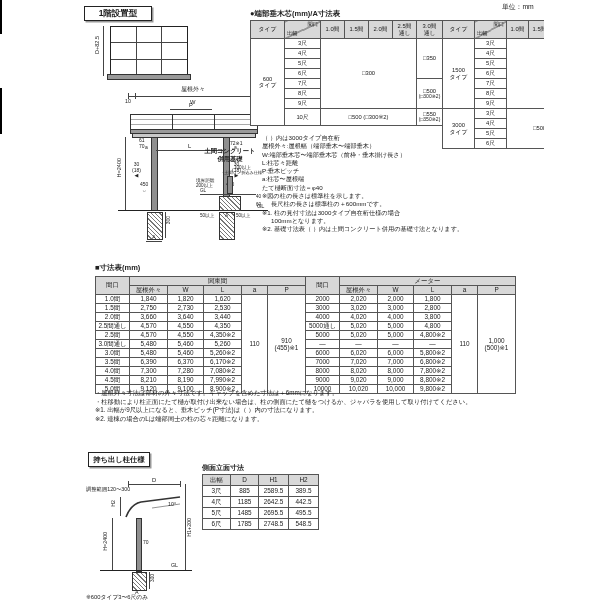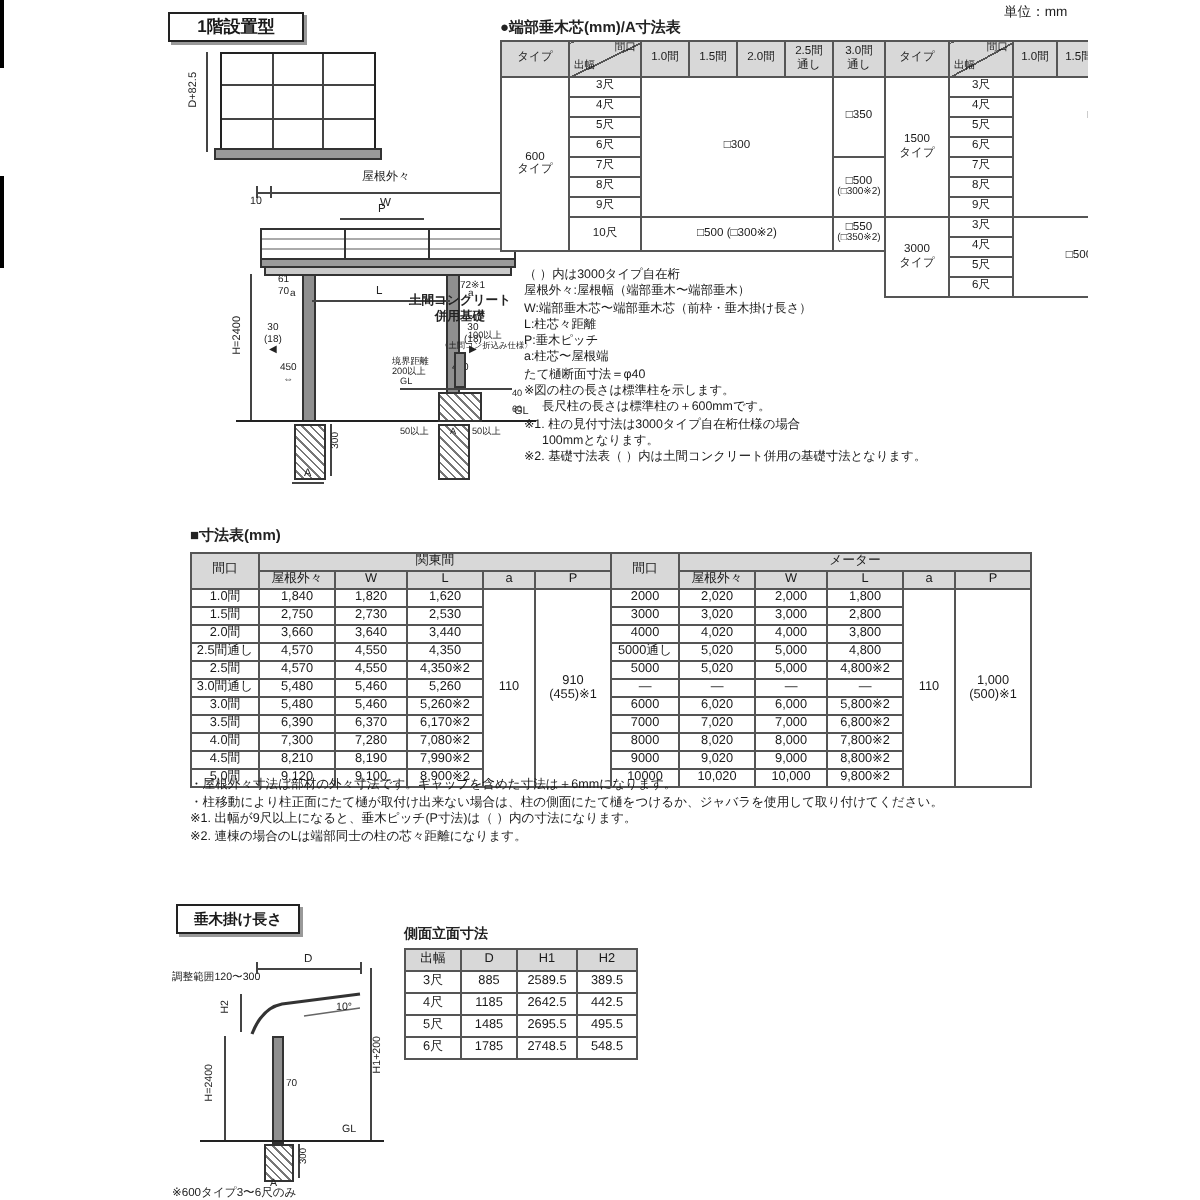--- a/index.html
+++ b/index.html
@@ -461,21 +461,21 @@
   </tbody>
     </table>
 
   <div class="abs notes" style="left:95px;top:389px">
     <div>・屋根外々寸法は部材の外々寸法です。キャップを含めた寸法は＋6mmになります。</div>
     <div>・柱移動により柱正面にたて樋が取付け出来ない場合は、柱の側面にたて樋をつけるか、ジャバラを使用して取り付けてください。</div>
     <div>※1. 出幅が9尺以上になると、垂木ピッチ(P寸法)は（ ）内の寸法になります。</div>
     <div>※2. 連棟の場合のLは端部同士の柱の芯々距離になります。</div>
   </div>
 
-  <div class="titlebox" style="left:88px;top:452px;width:60px;height:13px;font-size:7.3px">垂木掛け長さ</div>
+  <div class="titlebox" style="left:88px;top:452px;width:60px;height:13px;font-size:7.3px">持ち出し柱仕様</div>
 
   <div class="abs" style="left:86px;top:474px;width:112px;height:126px">
     <div class="lab" style="left:0;top:13px;font-size:5.3px">調整範囲120〜300</div>
     <div class="hl" style="left:42px;top:10px;width:52px"></div>
     <div class="vl" style="left:42px;top:7px;height:6px"></div>
     <div class="vl" style="left:94px;top:7px;height:6px"></div>
     <div class="lab" style="left:66px;top:3px;font-size:5.8px">D</div>
     <svg class="abs" style="left:36px;top:20px" width="62" height="26">
       <path d="M4,23 Q9,10 19,8 L58,3" fill="none" stroke="#333" stroke-width="1.6"></path>
       <path d="M30,14 L58,10" fill="none" stroke="#666" stroke-width="0.7"></path>

